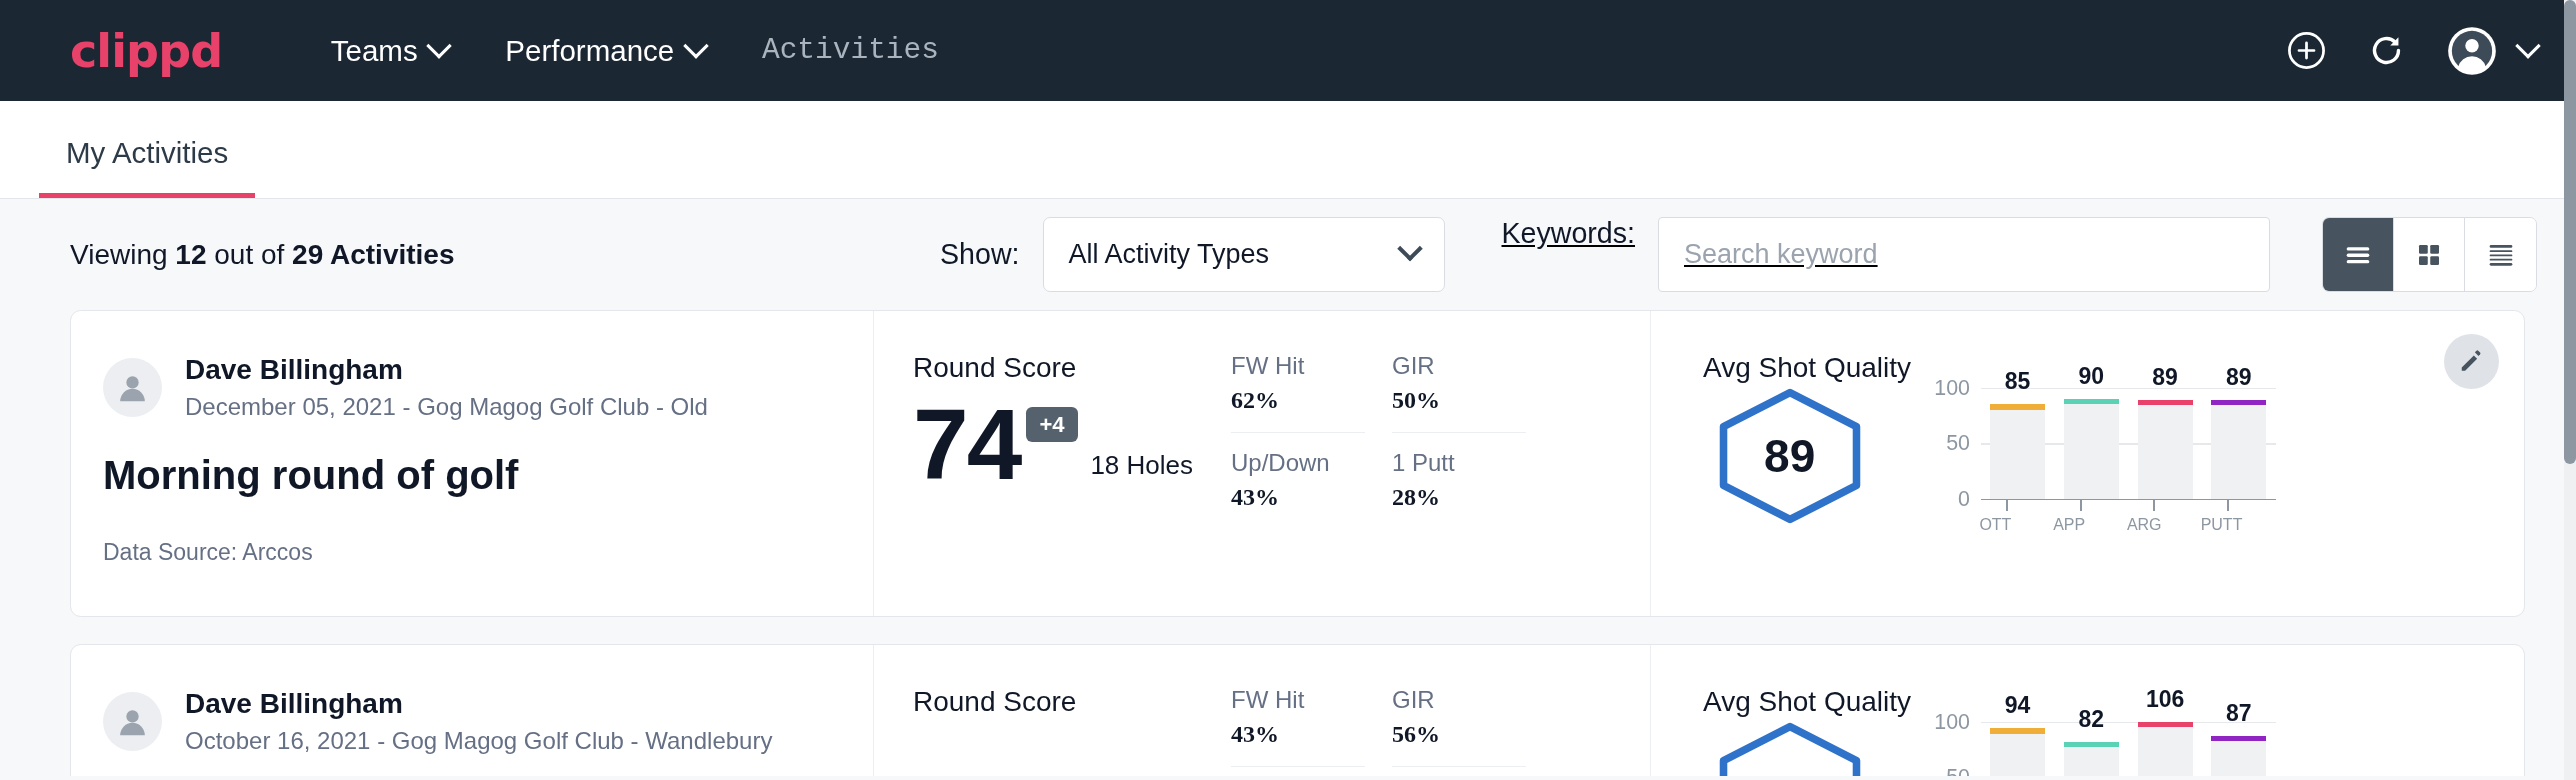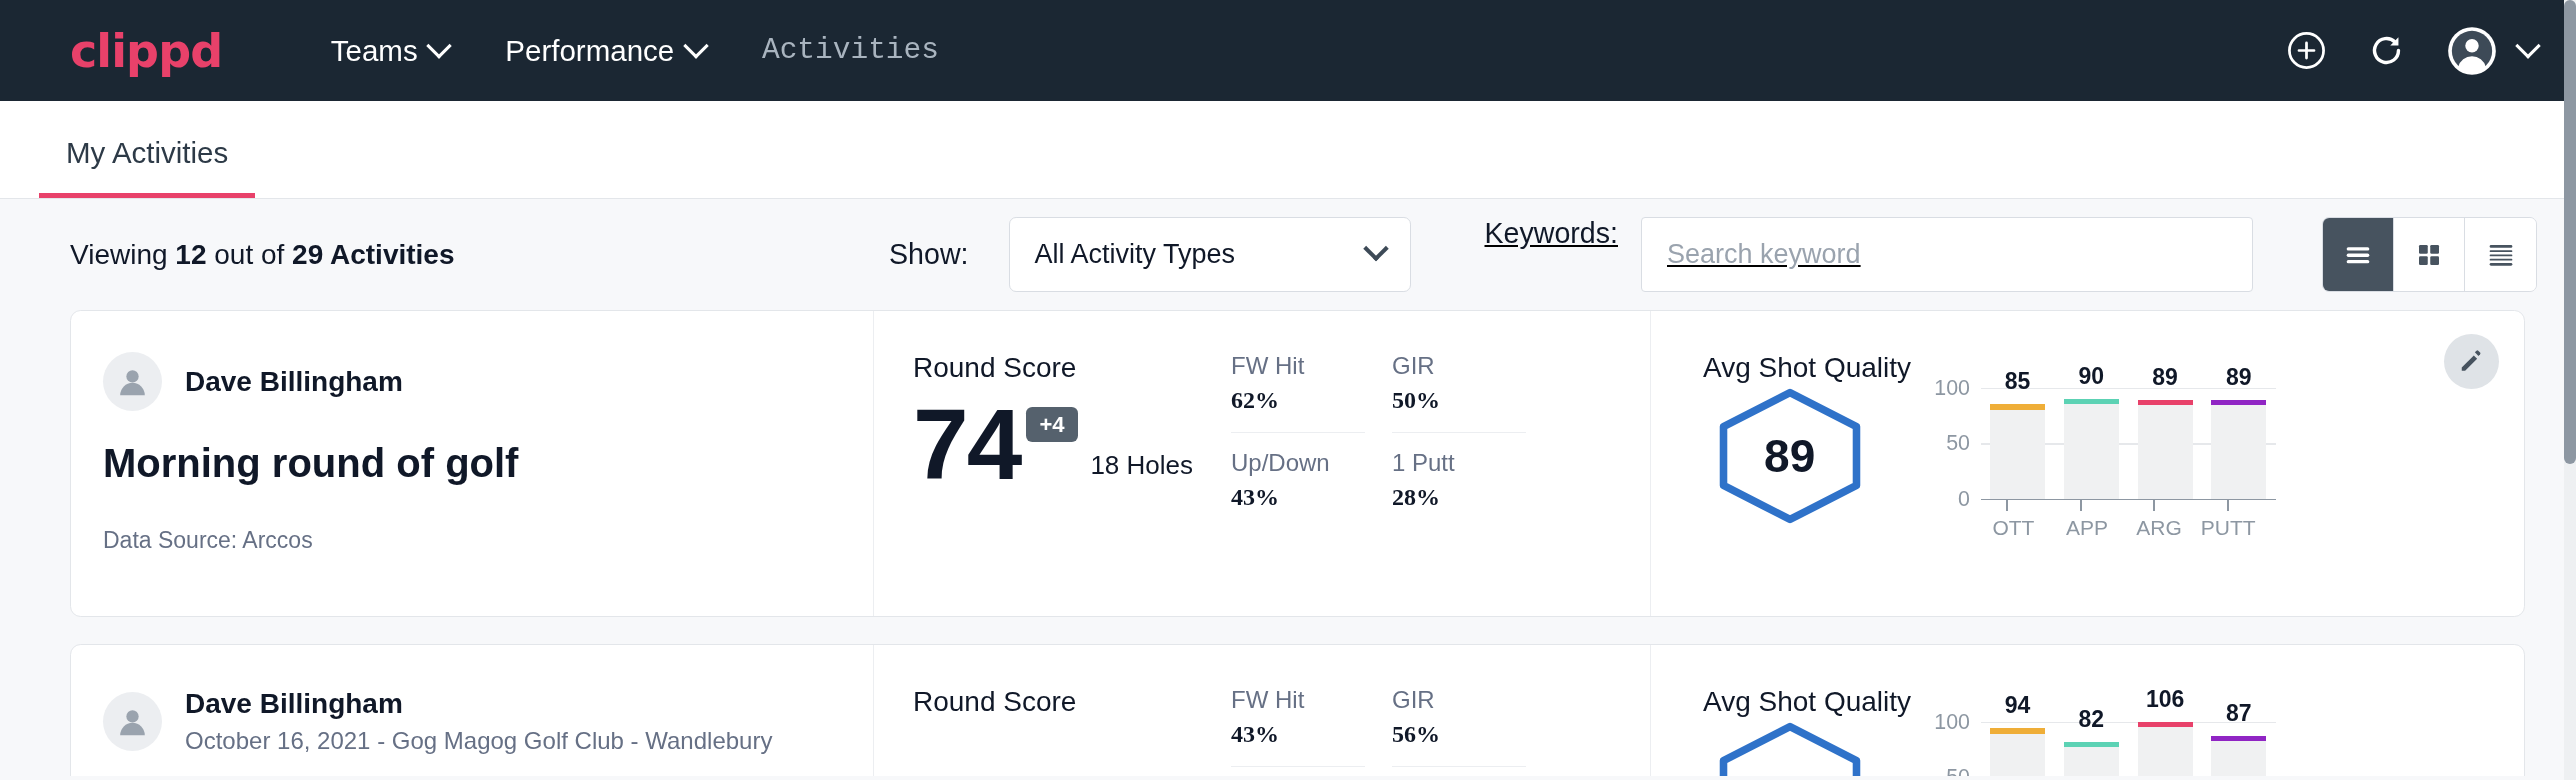--- a/index.html
+++ b/index.html
@@ -74,21 +74,21 @@
   .filterbar {
     height: 111px;
     display: flex;
     align-items: center;
     padding: 0 39px 0 70px;
   }
   .viewing { font-size: 28px; color: #101828; }
   .viewing b { font-weight: 700; }
   .filter-mid {
     margin-left: auto;
-    display: flex; align-items: center; gap: 17px;
+    display: flex; align-items: center;
   }
   .fl-label { font-size: 28.6px; color: #101828; margin-right: 23px; }
   .select {
     width: 402px; height: 75px;
     background: #fff;
     border: 0.9px solid #d9dde3;
     border-radius: 7.1px;
     display: flex; align-items: center;
     padding: 0 25px;
     font-size: 27px; color: #101828;
@@ -252,21 +252,21 @@
     position: absolute; left: 0; right: 0;
     text-align: center;
     font-size: 23px; font-weight: 700; color: #101828;
   }
   .bar { width: 100%; background: #f0f1f2; position: relative; }
   .bar-cap { position: absolute; top: 0; left: 0; right: 0; height: 5.4px; }
   .xlabels {
     display: flex; justify-content: space-around;
     width: 295px; margin-left: 62px; margin-top: 0;
   }
-  .xlab { width: 55px; text-align: right; font-size: 21px; color: #8d97a2; }
+  .xlab { width: 55px; text-align: left; font-size: 16px; color: #8d97a2; }
   .tickmark { width: 1.8px; height: 12.5px; background: #8d97a2; margin: 0 auto 5.4px auto; }
 
   .edit-btn {
     position: absolute;
     top: 23px; right: 25px;
     width: 55px; height: 55px;
     border-radius: 50%;
     background: #dfe3e7;
     display: flex; align-items: center; justify-content: center;
     cursor: pointer;
@@ -391,20 +391,21 @@
     <div class="col-info">
       <div class="who">
         <div class="av-circle">
           <svg width="41" height="41" viewBox="0 0 24 24">
             <circle cx="12" cy="9" r="3.6" fill="#9aa3ae"></circle>
             <path d="M4.8 20a7.2 7.2 0 0 1 14.4 0z" fill="#9aa3ae"></path>
           </svg>
         </div>
         <div>
           <div class="who-name">Dave Billingham</div>
+          <div class="who-sub">December 05, 2021 - Gog Magog Golf Club - Old</div>
         </div>
       </div>
       <div class="card-title">Morning round of golf</div>
       <div class="card-src">
         <span>Data Source: </span><span>Arccos</span>
       </div>
     </div>
 
     <div class="col-score">
       <div class="blk-label">Round Score</div>

